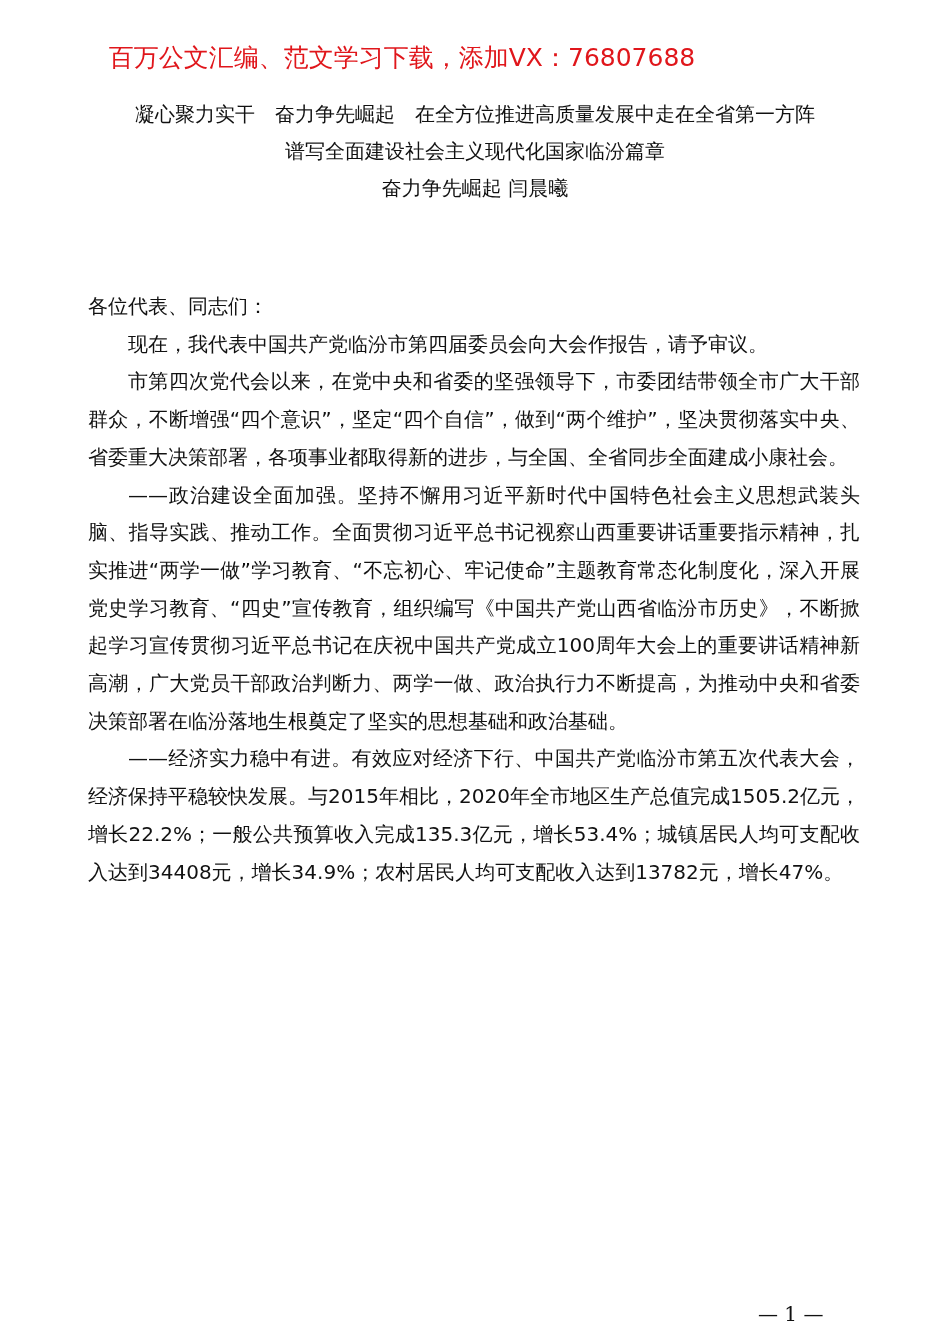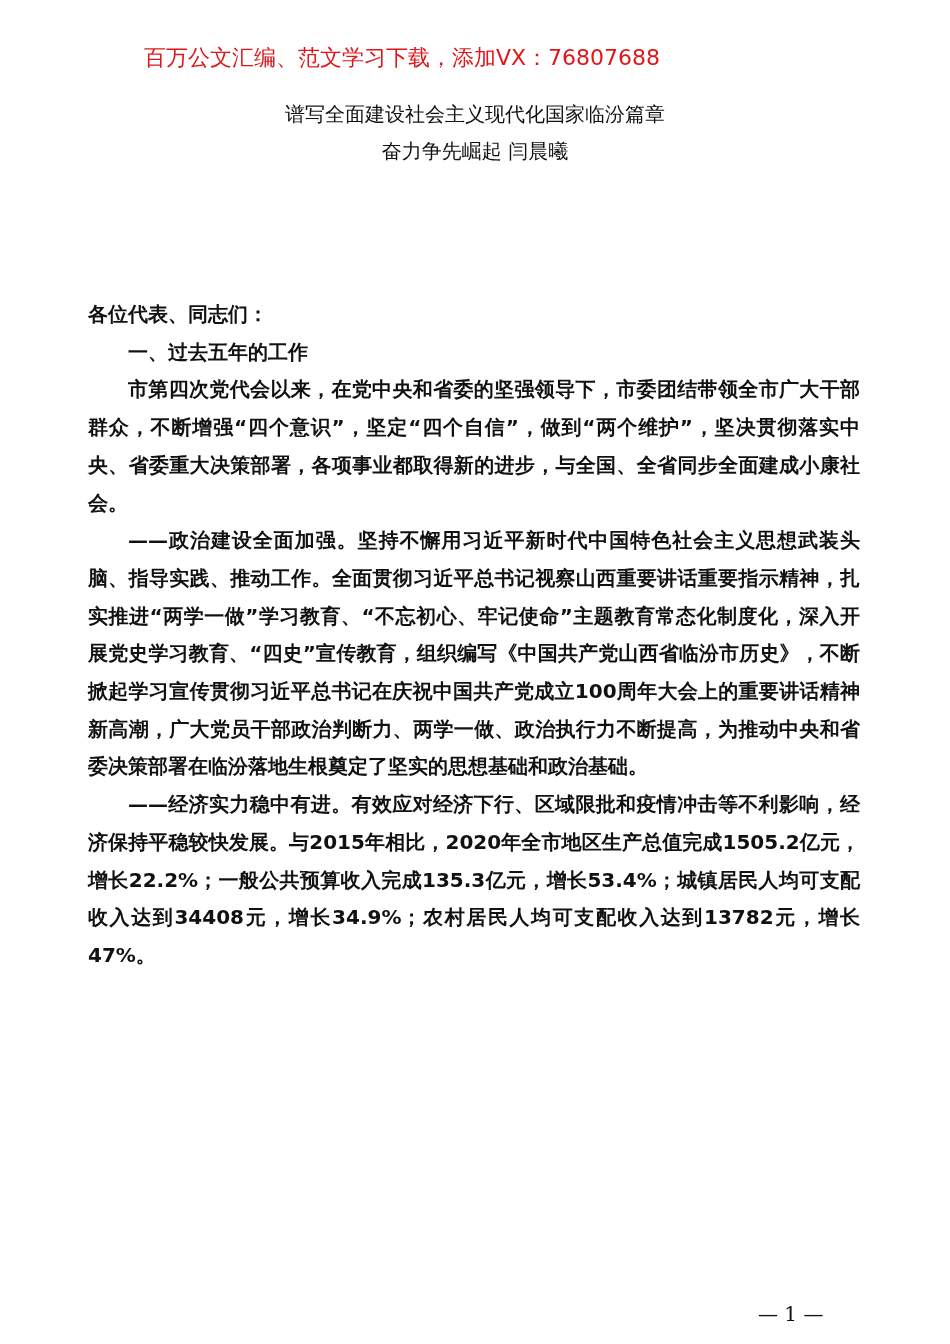--- a/index.html
+++ b/index.html
@@ -1,40 +1,41 @@
 <!DOCTYPE html>
 <html><head>
 <meta charset="utf-8">
 <style>
   html, body { margin: 0; padding: 0; background: #ffffff; }
   body { width: 950px; height: 1344px; position: relative; overflow: hidden;
          font-family: "DejaVu Sans", "Liberation Sans", sans-serif; color: #111; }
   .banner { position: absolute; top: 44px; left: 0; width: 804px; text-align: center;
-            color: #e0161b; font-size: 22px; line-height: 28px; }
+            color: #e0161b; font-size: 25px; line-height: 28px; }
   .title-block { position: absolute; top: 96px; left: 0; width: 950px; text-align: center;
                  font-size: 20px; line-height: 37px; }
   .title-block div { white-space: nowrap; }
-  .body { position: absolute; top: 296px; left: 88px; width: 772px;
-          font-size: 20px; line-height: 37.7px; text-align: justify; font-weight: bold; }
+  .body { position: absolute; top: 288px; left: 88px; width: 772px;
+          font-size: 20px; line-height: 37.7px; text-align: justify; }
   .body p { margin: 0; }
   .indent { text-indent: 2em; }
   .pagenum { position: absolute; top: 1300px; left: 758px; font-family: "DejaVu Serif", serif;
              font-size: 20px; line-height: 28px; white-space: nowrap; }
 </style>
 </head>
 <body>
 
 <div class="banner">百万公文汇编、范文学习下载，添加VX：76807688</div>
 
 <div class="title-block">
+  <div>凝心聚力实干　奋力争先崛起　在全方位推进高质量发展中走在全省第一方阵</div>
   <div>谱写全面建设社会主义现代化国家临汾篇章</div>
   <div>奋力争先崛起  闫晨曦</div>
 </div>
 
 <div class="body">
   <p>各位代表、同志们：</p>
-  <p class="indent">一、过去五年的工作</p>
+  <p class="indent">现在，我代表中国共产党临汾市第四届委员会向大会作报告，请予审议。</p>
   <p class="indent">市第四次党代会以来，在党中央和省委的坚强领导下，市委团结带领全市广大干部群众，不断增强“四个意识”，坚定“四个自信”，做到“两个维护”，坚决贯彻落实中央、省委重大决策部署，各项事业都取得新的进步，与全国、全省同步全面建成小康社会。</p>
   <p class="indent">——政治建设全面加强。坚持不懈用习近平新时代中国特色社会主义思想武装头脑、指导实践、推动工作。全面贯彻习近平总书记视察山西重要讲话重要指示精神，扎实推进“两学一做”学习教育、“不忘初心、牢记使命”主题教育常态化制度化，深入开展党史学习教育、“四史”宣传教育，组织编写《中国共产党山西省临汾市历史》，不断掀起学习宣传贯彻习近平总书记在庆祝中国共产党成立100周年大会上的重要讲话精神新高潮，广大党员干部政治判断力、两学一做、政治执行力不断提高，为推动中央和省委决策部署在临汾落地生根奠定了坚实的思想基础和政治基础。</p>
-  <p class="indent">——经济实力稳中有进。有效应对经济下行、区域限批和疫情冲击等不利影响，经济保持平稳较快发展。与2015年相比，2020年全市地区生产总值完成1505.2亿元，增长22.2%；一般公共预算收入完成135.3亿元，增长53.4%；城镇居民人均可支配收入达到34408元，增长34.9%；农村居民人均可支配收入达到13782元，增长47%。</p>
+  <p class="indent">——经济实力稳中有进。有效应对经济下行、中国共产党临汾市第五次代表大会，经济保持平稳较快发展。与2015年相比，2020年全市地区生产总值完成1505.2亿元，增长22.2%；一般公共预算收入完成135.3亿元，增长53.4%；城镇居民人均可支配收入达到34408元，增长34.9%；农村居民人均可支配收入达到13782元，增长47%。</p>
 </div>
 
 <div class="pagenum">— 1 —</div>
 
 </body></html>

